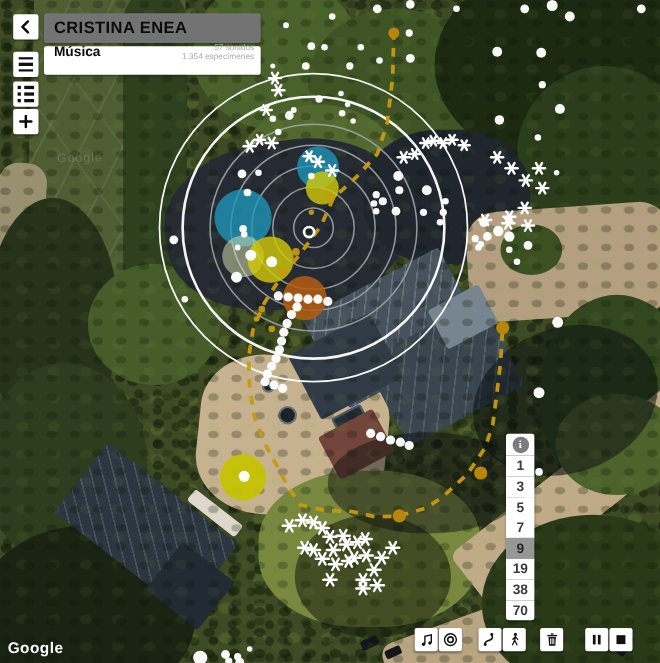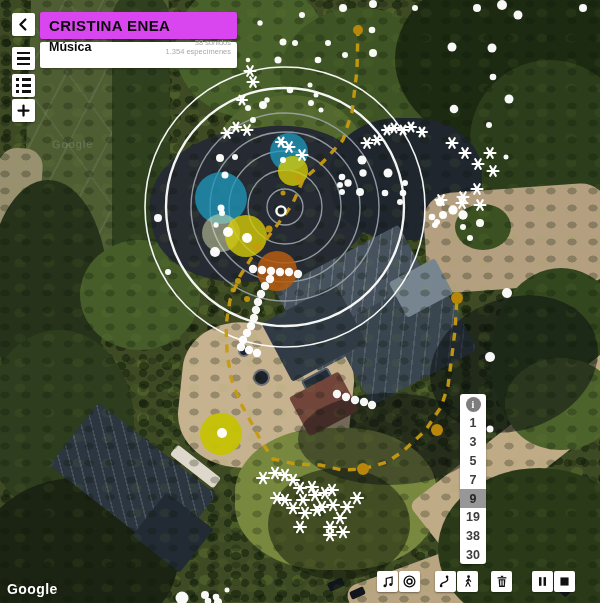--- a/index.html
+++ b/index.html
@@ -82,21 +82,21 @@
     box-shadow:0 1px 2px rgba(0,0,0,.4);display:flex;align-items:center;justify-content:center;
     padding:0;cursor:pointer;}
   #btn-back{left:12px;top:13px;}
   #btn-menu{left:12px;top:47px;flex-direction:column;gap:3px;}
   #btn-menu i{display:block;width:13px;height:2.4px;background:#111;}
   #btn-list{left:12px;top:74px;flex-direction:column;gap:3px;align-items:flex-start;padding-left:4px;}
   .lrow{display:flex;align-items:center;gap:2.5px;}
   .lrow b{width:3px;height:3px;background:#111;}
   .lrow i{display:block;width:9px;height:2.2px;background:#111;}
   #btn-plus{left:12px;top:99px;}
-  #title-box{left:40px;top:12px;width:197px;height:27px;background:#d946ef;border-radius:2px;
+  #title-box{left:40px;top:12px;width:197px;height:27px;background:#737373;border-radius:2px;
     box-shadow:0 1px 2px rgba(0,0,0,.35);display:flex;align-items:center;padding-left:9px;
     font-size:15px;font-weight:bold;letter-spacing:.4px;color:#0b0b0b;}
   #sub-box{left:40px;top:42px;width:197px;height:26px;background:#fff;border-radius:2px;
     box-shadow:0 1px 2px rgba(0,0,0,.35);display:flex;align-items:center;justify-content:space-between;
     padding:0 6px 16px 9px;}
   #sub-box .cat{font-size:12.5px;font-weight:bold;color:#0b0b0b;}
   #sub-box .stats{text-align:right;font-size:7.5px;line-height:9px;color:#a9a9a9;}
 
   
   #scale{left:460px;top:394px;width:26px;border-radius:3px;overflow:hidden;
@@ -552,21 +552,21 @@
 
   <button class="sqbtn ui" id="btn-back">
     <svg width="15" height="15" viewBox="0 0 24 24">
       <polyline points="15,4 7,12 15,20" fill="none" stroke="#0b0b0b" stroke-width="3.6" stroke-linecap="round" stroke-linejoin="round"></polyline>
     </svg>
   </button>
   <div class="ui" id="title-box">CRISTINA ENEA</div>
   <div class="ui" id="sub-box">
     <span class="cat">Música</span>
     <span class="stats">
-      <span>38 sonidos</span><br>
+      <span>57 sonidos</span><br>
       <span>1.354 especímenes</span>
     </span>
   </div>
   <button class="sqbtn ui" id="btn-menu">
     <span style="display:contents"><i></i><i></i><i></i></span>
   </button>
   <button class="sqbtn ui" id="btn-list">
     <span style="display:contents">
       <span class="lrow">
           <b></b>
@@ -593,21 +593,21 @@
       <span class="ic">i</span>
     </div>
     <div id="scale-levels">
         <div class="cell">1</div>
         <div class="cell">3</div>
         <div class="cell">5</div>
         <div class="cell">7</div>
         <div class="cell active">9</div>
         <div class="cell">19</div>
         <div class="cell">38</div>
-        <div class="cell">30</div>
+        <div class="cell">70</div>
       </div>
   </div>
 
   <div class="ui" id="toolbar">
       <button class="tbtn" style="left: 377px;">
         <span class="tbi">
           <svg width="14" height="14" viewBox="0 0 24 24">
             <path d="M9 18V6l10-2.4V16" fill="none" stroke="#111" stroke-width="2.2"></path>
             <circle cx="6.8" cy="18.3" r="2.6" fill="#111"></circle>
             <circle cx="16.8" cy="16.3" r="2.6" fill="#111"></circle>

